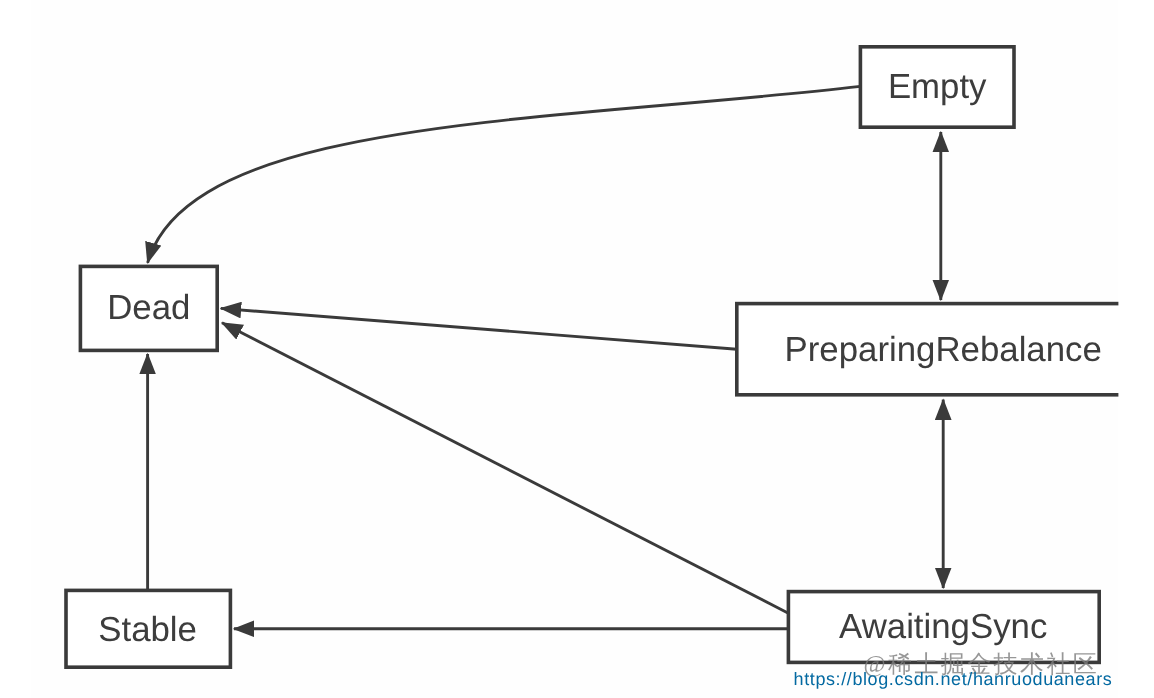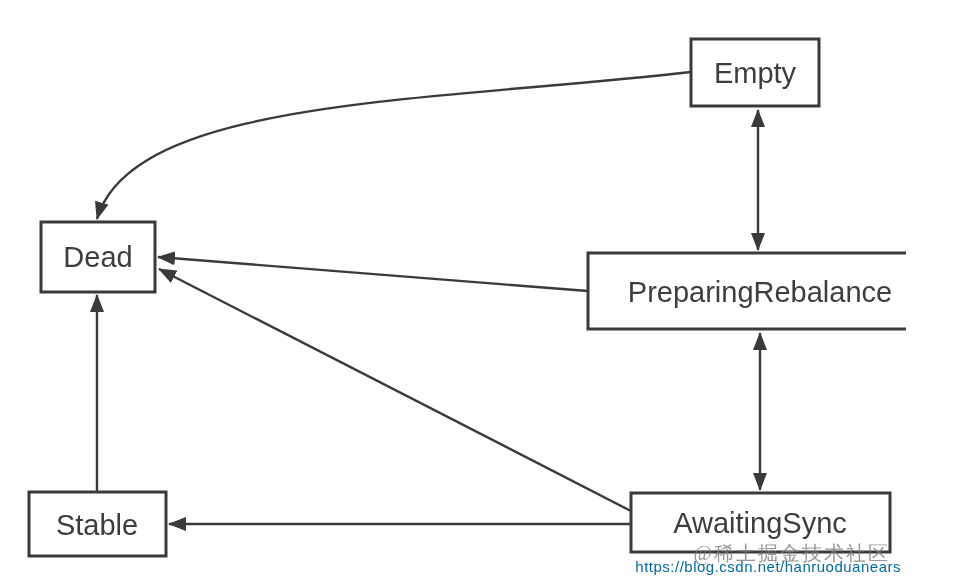--- a/index.html
+++ b/index.html
@@ -3,20 +3,21 @@
 <meta charset="utf-8">
 <style>
   html, body { margin: 0; padding: 0; background: #ffffff; }
   #stage {
     position: relative;
     width: 906px;
     height: 582px;
     background: #fefefe;
     font-family: "Liberation Sans", sans-serif;
     overflow: hidden;
+    margin-left: 26px;
   }
   #diagram { position: absolute; left: 0; top: 0; }
   .node {
     fill: #ffffff;
     stroke: #3a3a3a;
     stroke-width: 3;
   }
   .node-label {
     font-family: "Liberation Sans", sans-serif;
     font-size: 29px;

